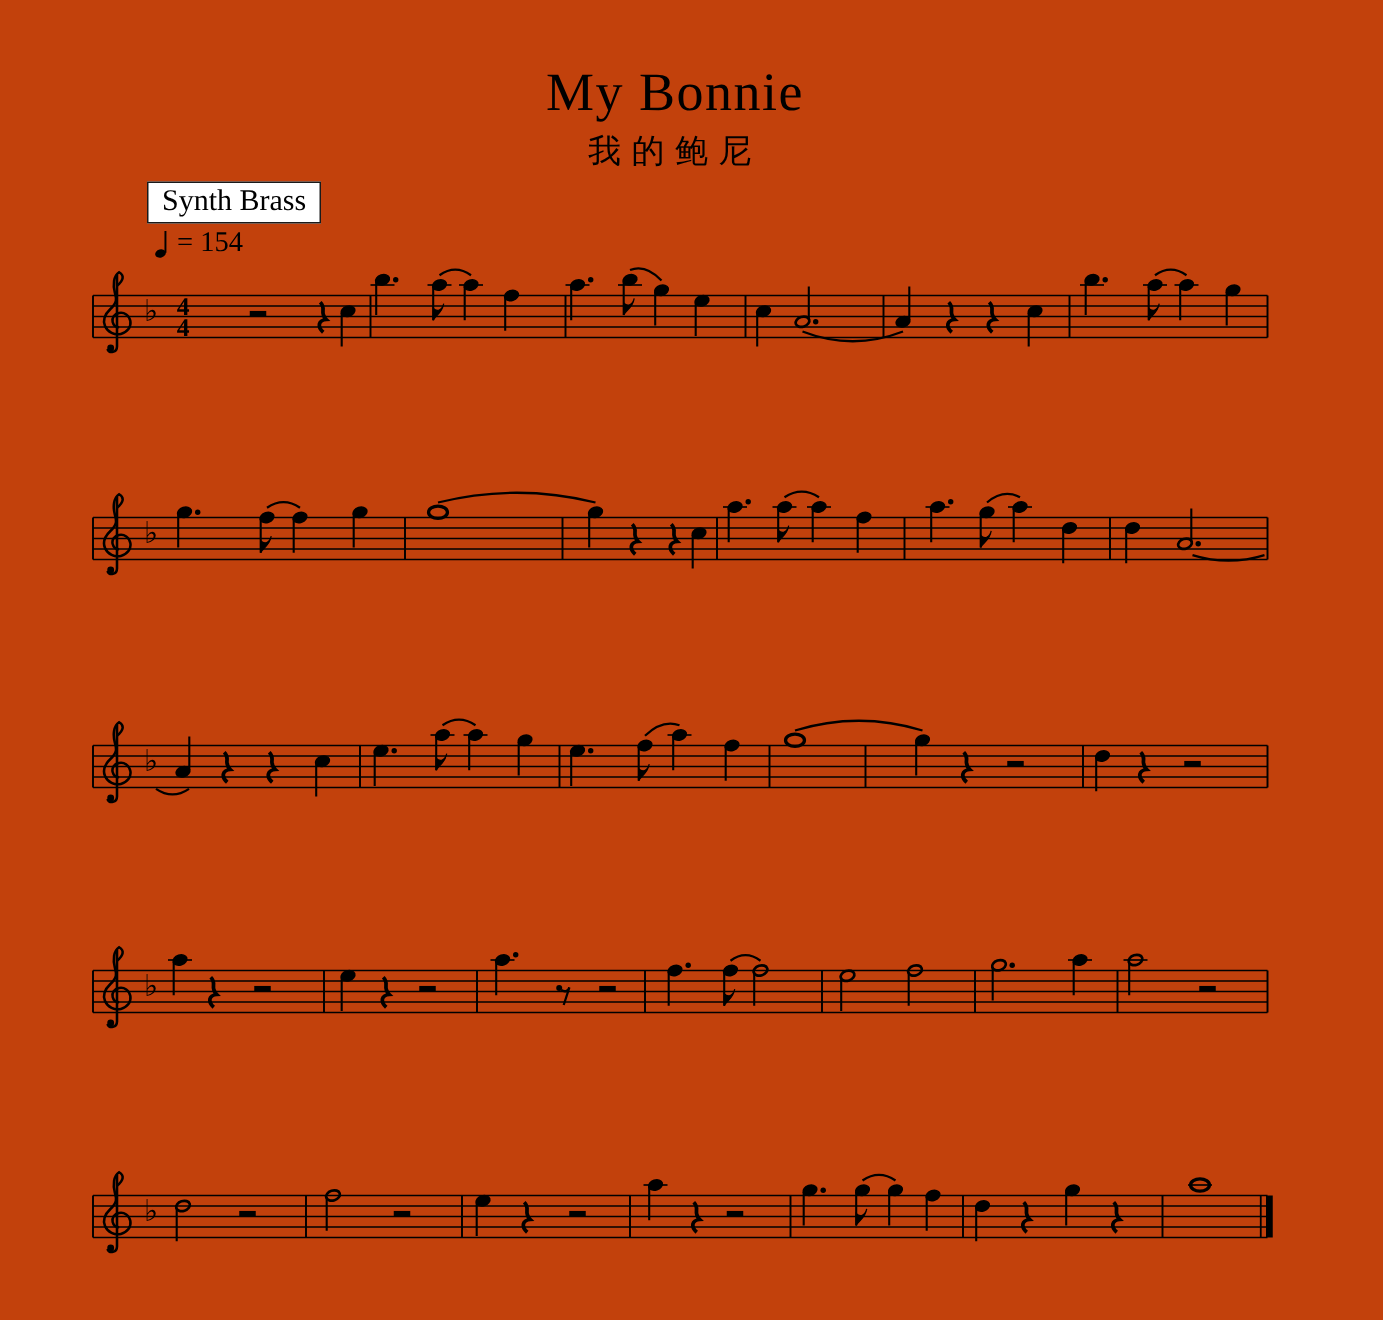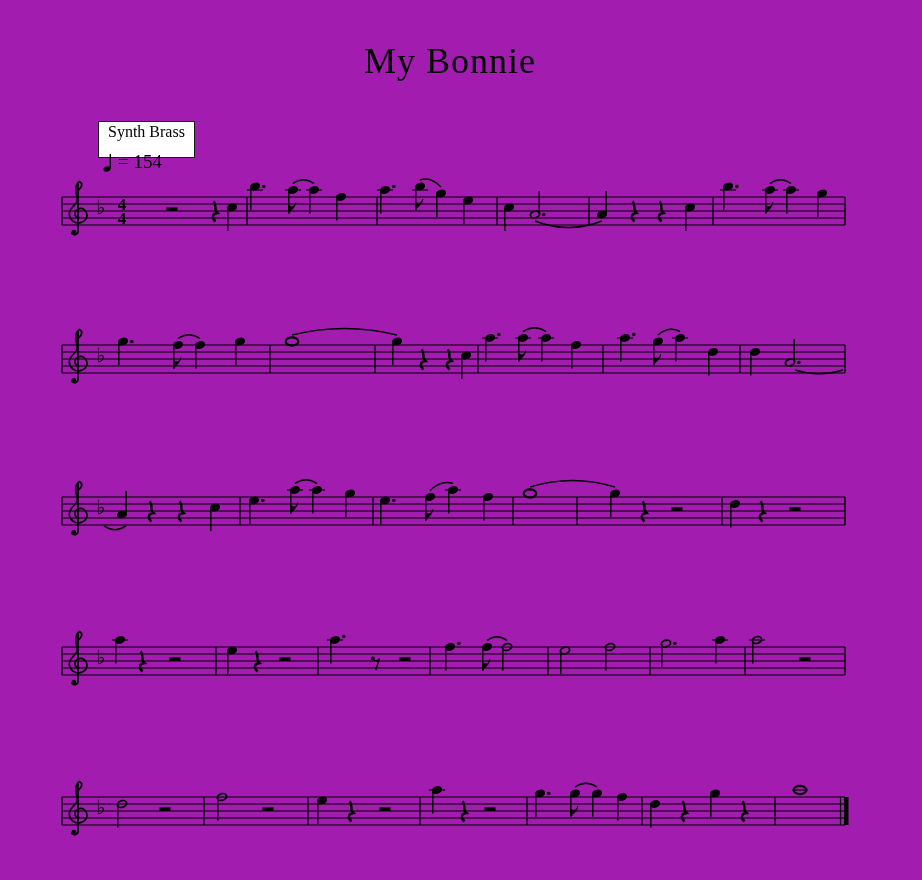--- a/index.html
+++ b/index.html
@@ -1,33 +1,34 @@
 <!DOCTYPE html>
 <html><head>
 <meta charset="utf-8">
 <style>
   html,body{margin:0;padding:0;background:#888;}
-  .page{position:relative;width:922px;height:880px;background:#a21caf;color:#000;
+  .page{position:relative;width:922px;height:880px;background:#c2410c;color:#000;
         font-family:"Liberation Serif","DejaVu Serif",serif;overflow:hidden;}
   .title{position:absolute;left:0;top:40px;width:900px;text-align:center;
          font-size:36px;font-weight:normal;margin:0;letter-spacing:1px;}
   .subtitle{position:absolute;left:0;top:86px;width:900px;text-align:center;
          font-size:22px;font-weight:normal;margin:0;letter-spacing:7px;}
   .instrument{position:absolute;left:98px;top:121px;border:1.5px solid #1a1a1a;
-         padding:1px 9px 16px 9px;font-size:16px;background:#fff;}
+         padding:1px 9px 2px 9px;font-size:20px;background:#fff;}
   .tempo{position:absolute;left:103px;top:151px;height:22px;display:flex;
          align-items:flex-end;font-size:19px;}
   .tempo span{margin-left:4px;line-height:1.1;}
   #score{position:absolute;left:0;top:0;}
 </style>
 </head>
 <body>
 
 <div class="page">
   <h1 class="title">My Bonnie</h1>
+  <h2 class="subtitle">我的鲍尼</h2>
   <div class="instrument">
     <span>Synth Brass</span>
   </div>
   <div class="tempo">
     <svg width="11" height="21" viewBox="0 0 11 21">
       <ellipse cx="4" cy="17" rx="3.6" ry="2.7" fill="#000" transform="rotate(-15 4 17)"></ellipse>
       <line x1="7.3" y1="16.5" x2="7.3" y2="2" stroke="#000" stroke-width="1.3"></line>
     </svg>
     <span>= 154</span>
   </div>

